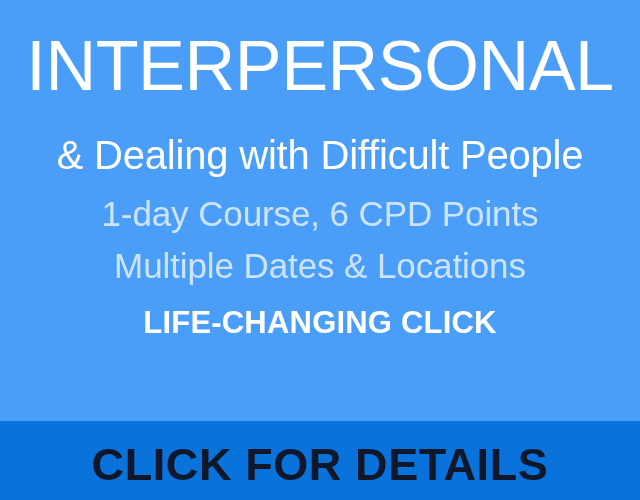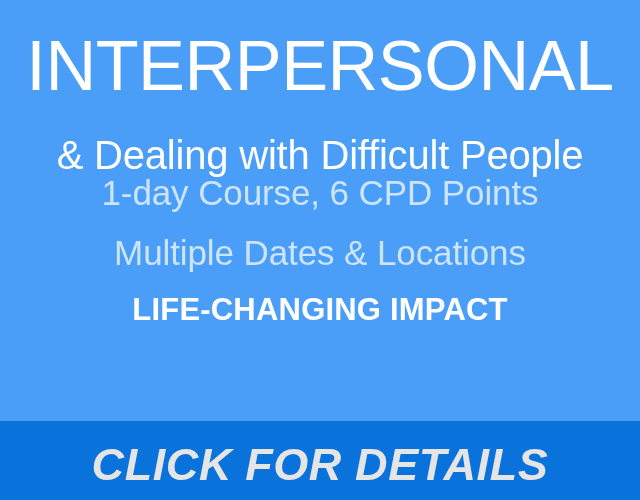--- a/index.html
+++ b/index.html
@@ -68,24 +68,25 @@
     font-weight: 300;
     letter-spacing: -0.2px;
     margin-top: 34px;
   }
 
   .detail {
     font-size: 35px;
     font-weight: 300;
     letter-spacing: -0.1px;
     color: rgba(255, 255, 255, 0.72);
+    margin-top: 21px;
   }
 
   .detail-second {
-    margin-top: 25px;
+    margin-top: 17px;
   }
 
   .impact {
     font-size: 31px;
     font-weight: 600;
     letter-spacing: 0.2px;
     margin-top: 24px;
   }
 
   
@@ -96,44 +97,43 @@
     display: flex;
     align-items: center;
     justify-content: center;
     cursor: pointer;
   }
 
   .cta-label {
     font-size: 45px;
     font-weight: 700;
     letter-spacing: 0.6px;
-    color: #e5e5e5;
+    color: #0f172a;
     line-height: 1;
     white-space: nowrap;
     margin-top: 8px;
-    font-style: italic;
   }
 </style>
 </head>
 <body>
 
 <div class="banner">
 
   <div class="message">
 
     <div class="line headline-1">INTERPERSONAL</div>
 
 
     <div class="line subtitle">&amp; Dealing with Difficult People</div>
 
     <div class="line detail">1-day Course, 6 CPD Points</div>
 
     <div class="line detail detail-second">Multiple Dates &amp; Locations</div>
 
-    <div class="line impact">LIFE-CHANGING IMPACT</div>
+    <div class="line impact">LIFE-CHANGING CLICK</div>
 
   </div>
 
   <div class="cta-bar">
     <span class="cta-label">CLICK FOR DETAILS</span>
   </div>
 
 </div>
 
 </body></html>

